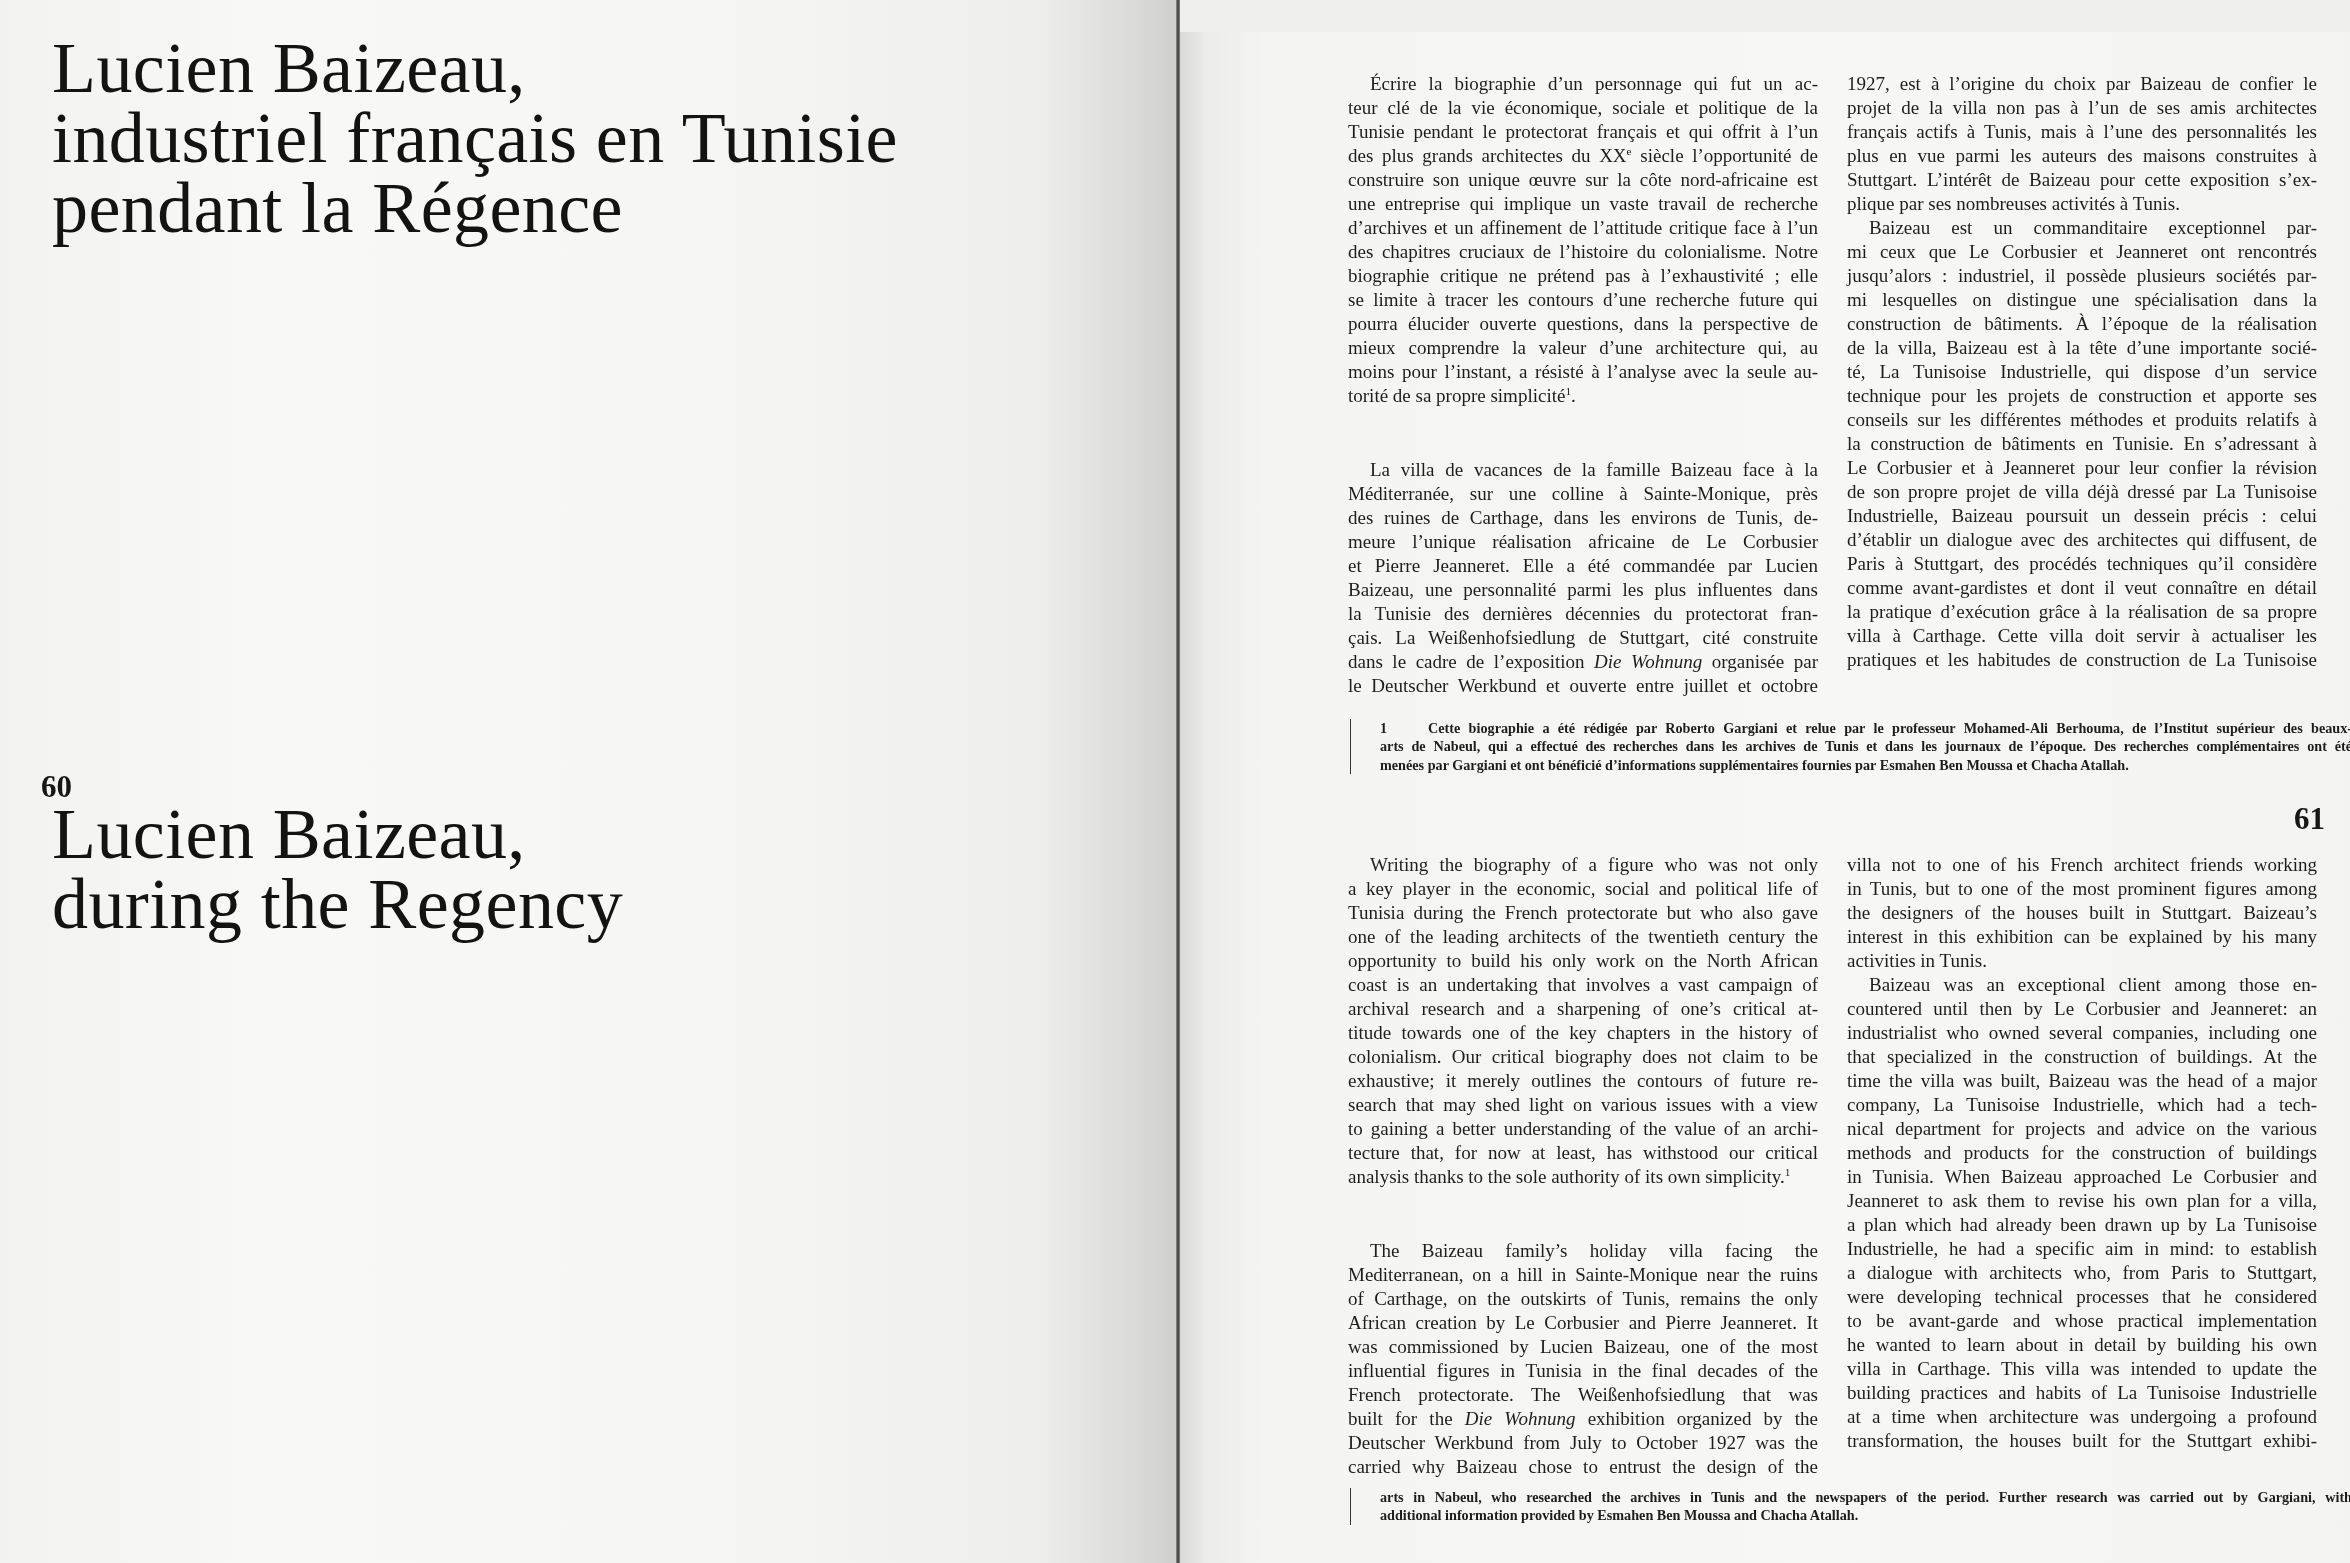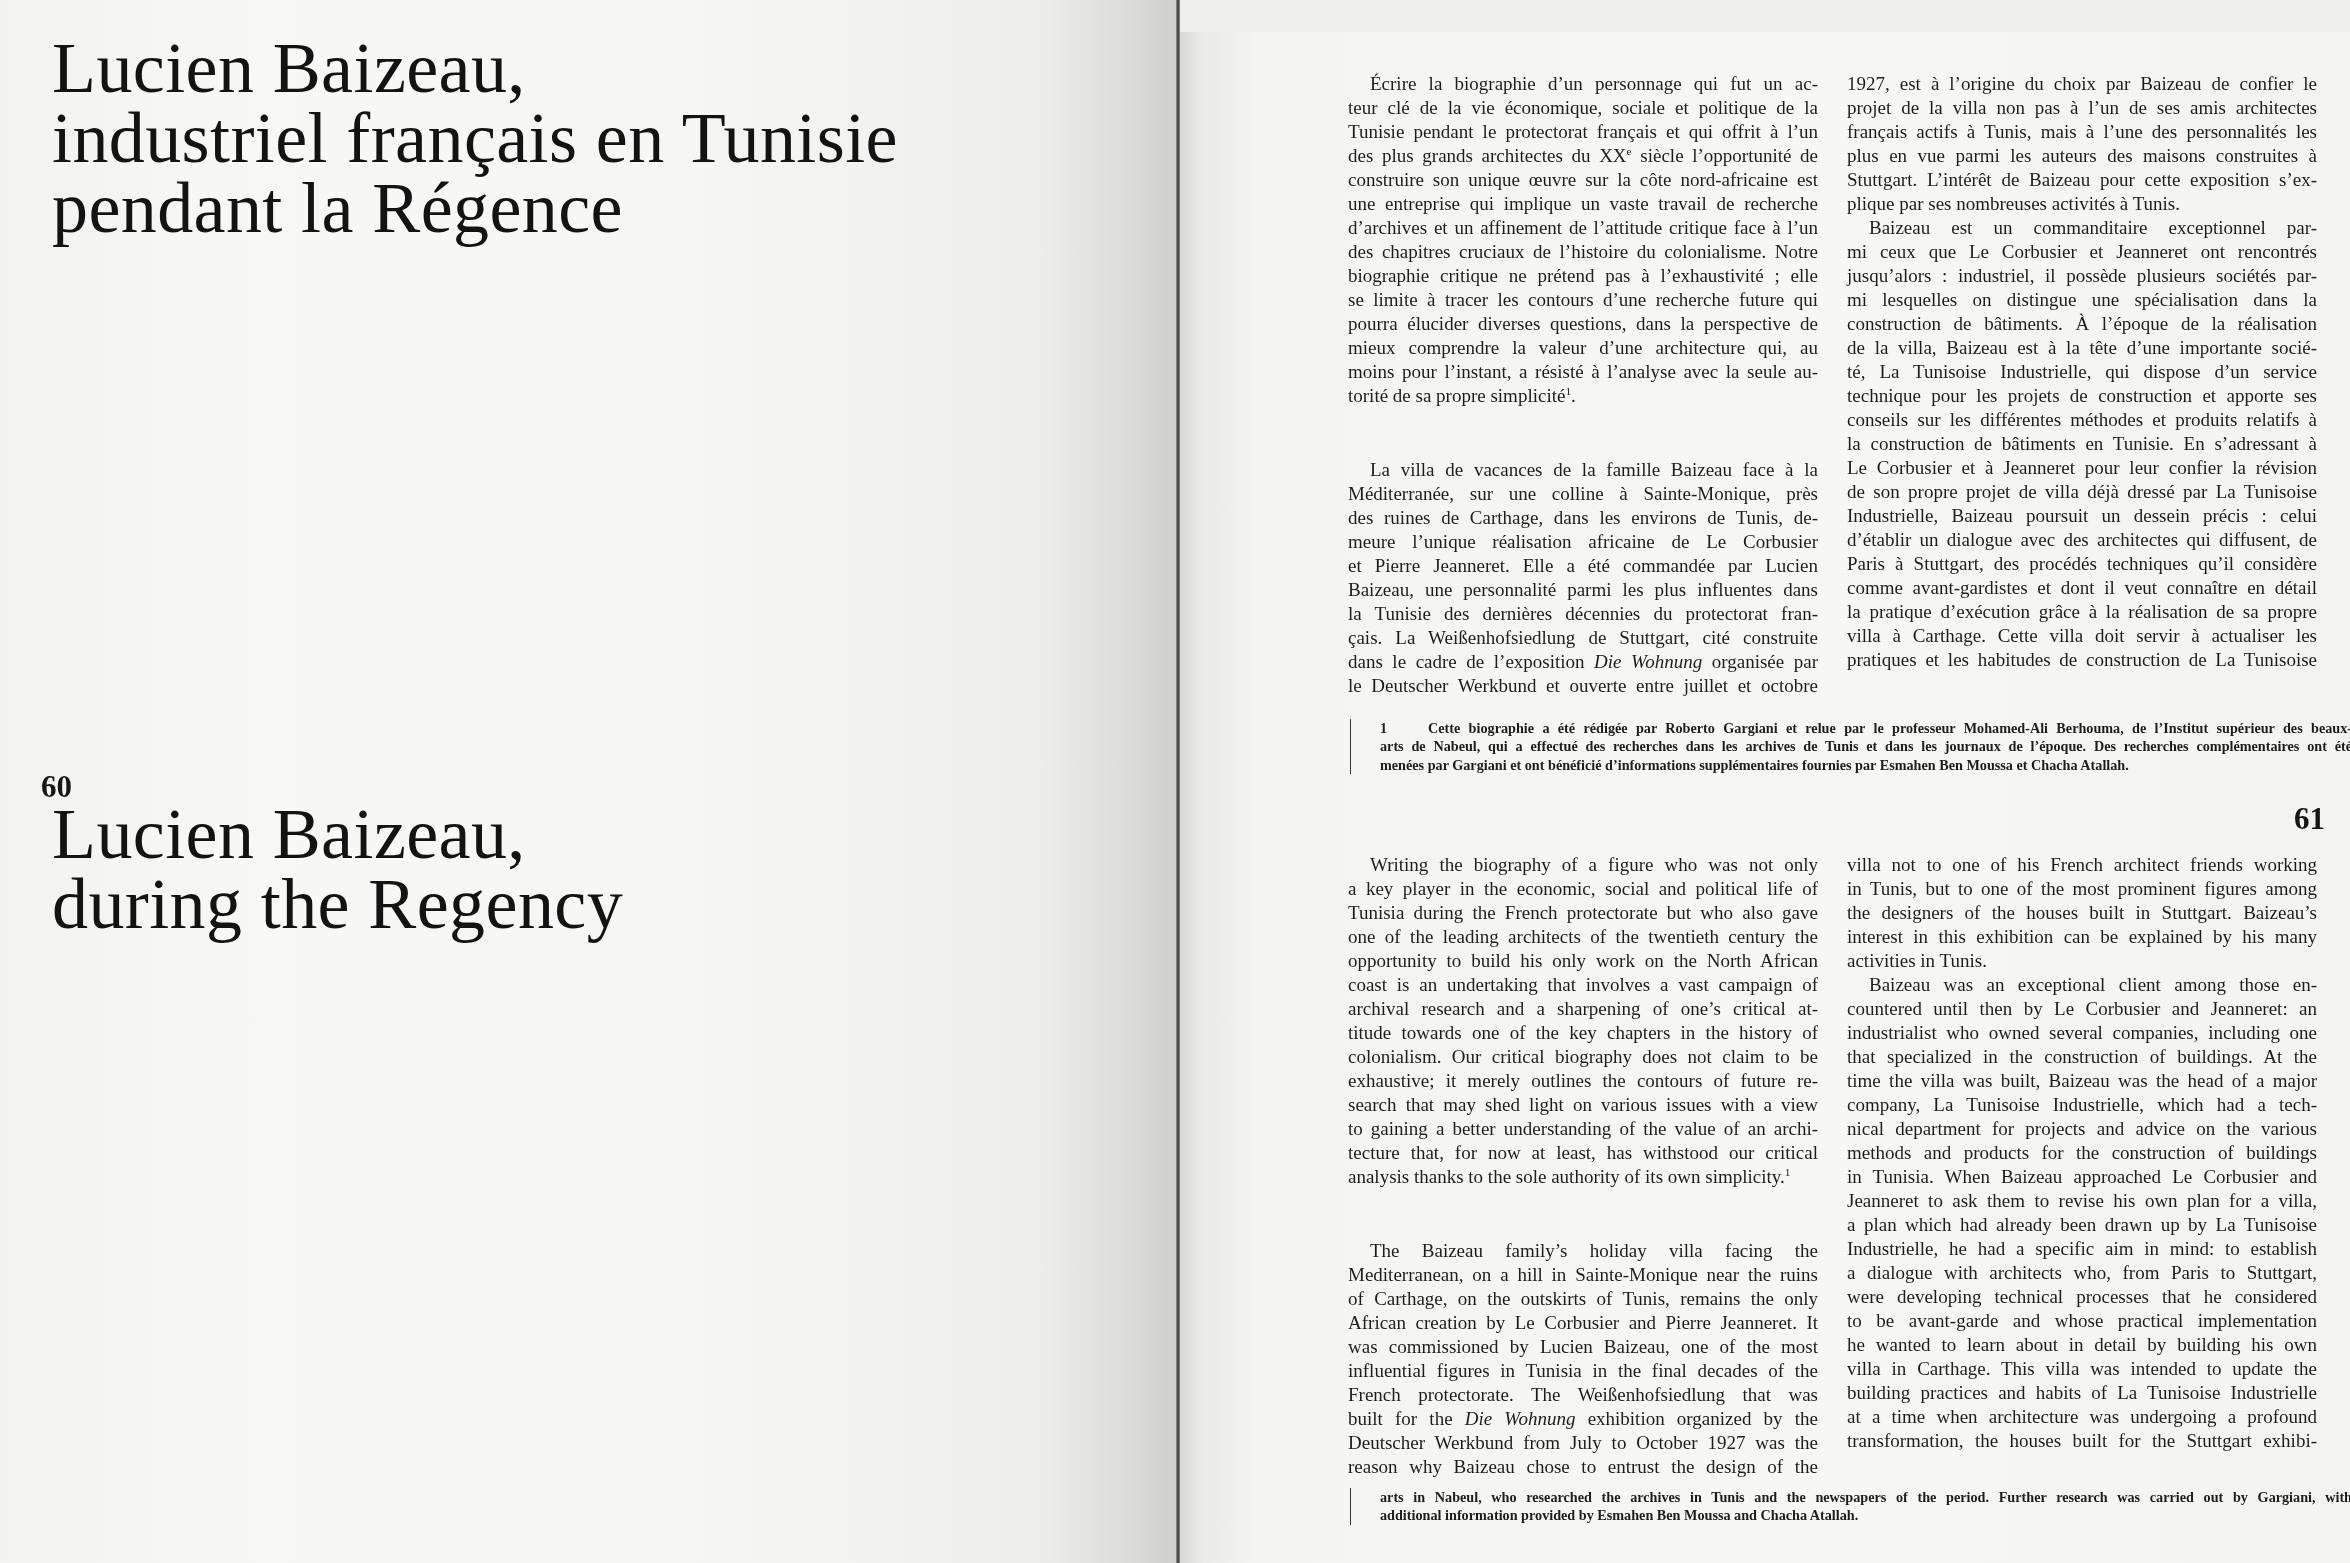--- a/index.html
+++ b/index.html
@@ -76,21 +76,21 @@
           <div class="line ind">Écrire la biographie d’un personnage qui fut un ac-</div>
           <div class="line">teur clé de la vie économique, sociale et politique de la</div>
           <div class="line">Tunisie pendant le protectorat français et qui offrit à l’un</div>
           <div class="line">des plus grands architectes du XX<sup>e</sup> siècle l’opportunité de</div>
           <div class="line">construire son unique œuvre sur la côte nord-africaine est</div>
           <div class="line">une entreprise qui implique un vaste travail de recherche</div>
           <div class="line">d’archives et un affinement de l’attitude critique face à l’un</div>
           <div class="line">des chapitres cruciaux de l’histoire du colonialisme. Notre</div>
           <div class="line">biographie critique ne prétend pas à l’exhaustivité ; elle</div>
           <div class="line">se limite à tracer les contours d’une recherche future qui</div>
-          <div class="line">pourra élucider diverses questions, dans la perspective de</div>
+          <div class="line">pourra élucider ouverte questions, dans la perspective de</div>
           <div class="line">mieux comprendre la valeur d’une architecture qui, au</div>
           <div class="line">moins pour l’instant, a résisté à l’analyse avec la seule au-</div>
           <div class="line last">torité de sa propre simplicité<sup>1</sup>.</div>
         </div>
         <div class="para gap">
           <div class="line ind">La villa de vacances de la famille Baizeau face à la</div>
           <div class="line">Méditerranée, sur une colline à Sainte-Monique, près</div>
           <div class="line">des ruines de Carthage, dans les environs de Tunis, de-</div>
           <div class="line">meure l’unique réalisation africaine de Le Corbusier</div>
           <div class="line">et Pierre Jeanneret. Elle a été commandée par Lucien</div>
@@ -164,21 +164,21 @@
         <div class="para gap">
           <div class="line ind">The Baizeau family’s holiday villa facing the</div>
           <div class="line">Mediterranean, on a hill in Sainte-Monique near the ruins</div>
           <div class="line">of Carthage, on the outskirts of Tunis, remains the only</div>
           <div class="line">African creation by Le Corbusier and Pierre Jeanneret. It</div>
           <div class="line">was commissioned by Lucien Baizeau, one of the most</div>
           <div class="line">influential figures in Tunisia in the final decades of the</div>
           <div class="line">French protectorate. The Weißenhofsiedlung that was</div>
           <div class="line">built for the <i>Die Wohnung</i> exhibition organized by the</div>
           <div class="line">Deutscher Werkbund from July to October 1927 was the</div>
-          <div class="line">reason why Baizeau chose to entrust the design of the</div>
+          <div class="line">carried why Baizeau chose to entrust the design of the</div>
         </div>
       </div>
     <div class="col">
         <div class="para">
           <div class="line">villa not to one of his French architect friends working</div>
           <div class="line">in Tunis, but to one of the most prominent figures among</div>
           <div class="line">the designers of the houses built in Stuttgart. Baizeau’s</div>
           <div class="line">interest in this exhibition can be explained by his many</div>
           <div class="line last">activities in Tunis.</div>
         </div>

